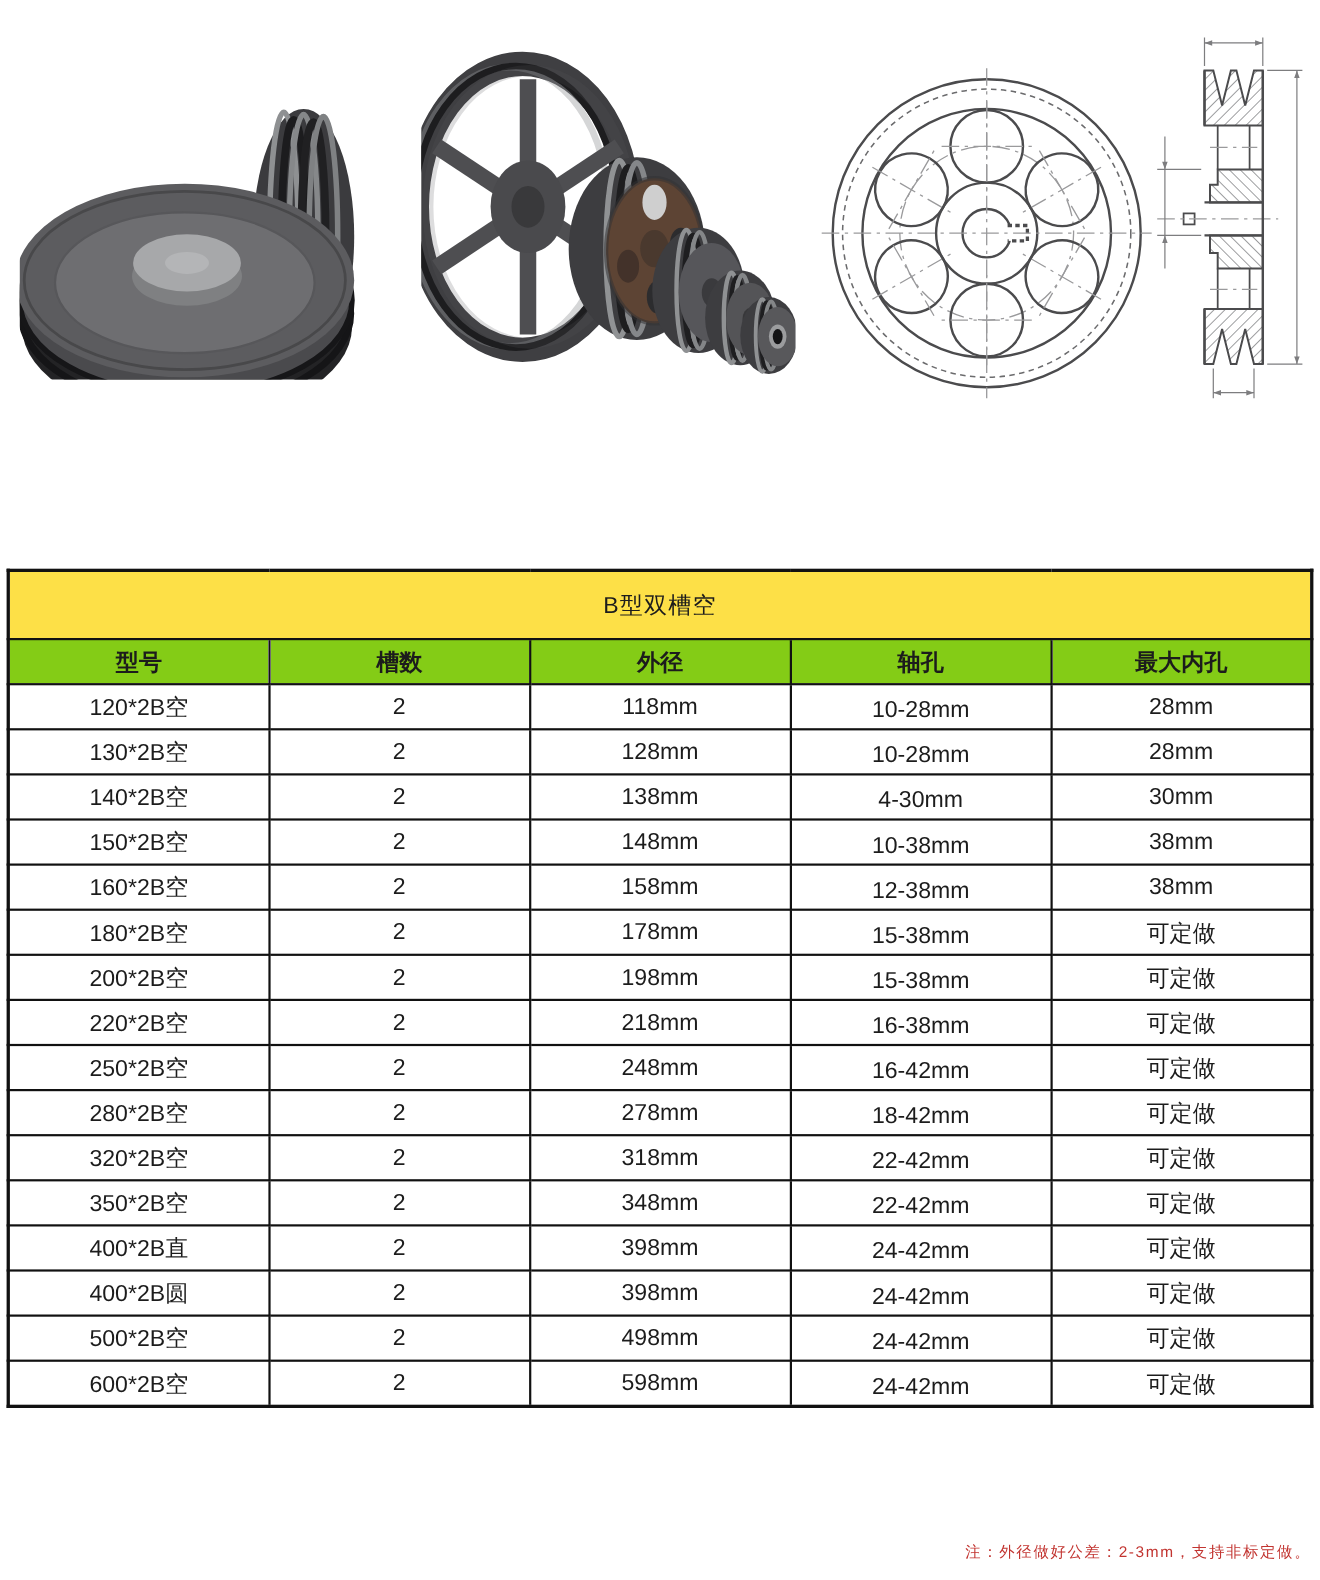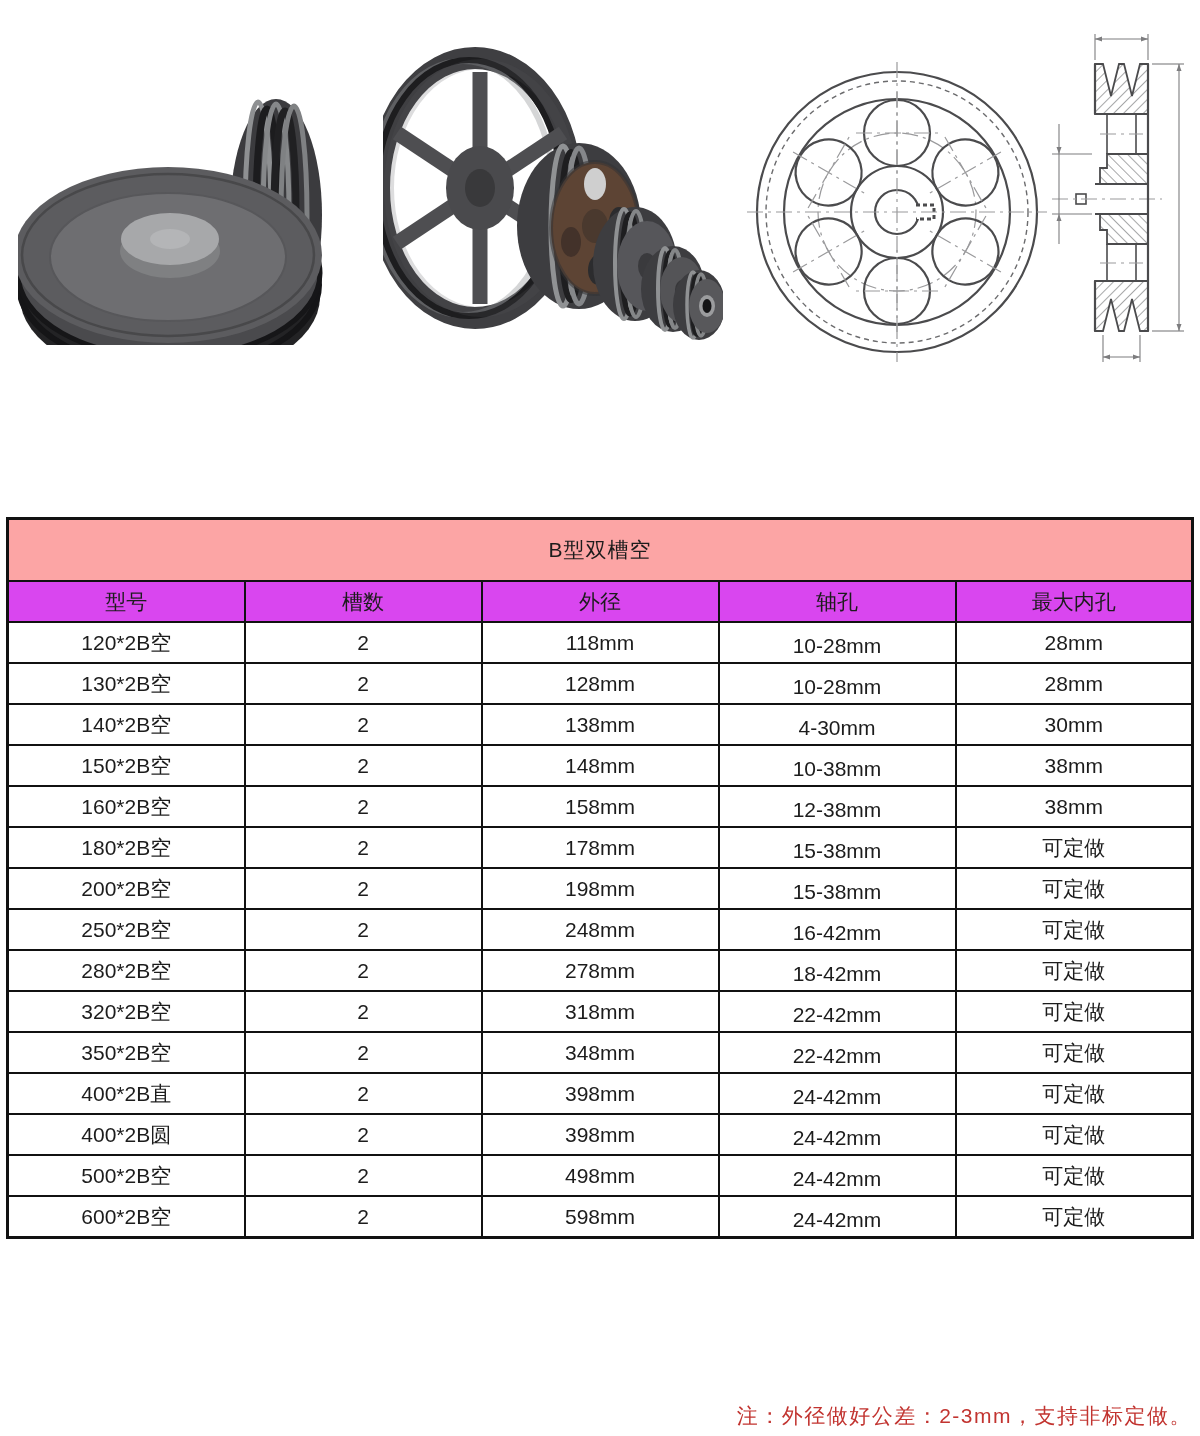--- a/index.html
+++ b/index.html
@@ -13,26 +13,26 @@
   #drawFront{left:742px;top:55px;}
   #drawSide{left:1040px;top:18px;}
 
   
   .spec-wrap{position:absolute;left:6px;top:517px;width:1188px;}
   table.spec{width:100%;border-collapse:collapse;table-layout:fixed;
              border:3px solid #111;}
   table.spec th,table.spec td{border:2px solid #111;text-align:center;vertical-align:middle;
              font-size:21px;font-weight:400;color:#1c1c1c;overflow:hidden;white-space:nowrap;}
   th.title-band{height:58px;font-size:30px;font-weight:700;letter-spacing:1px;color:#111;}
-  tr.head-row th{height:37px;background:#d946ef;font-weight:400;}
+  tr.head-row th{height:37px;background:#84cc16;font-weight:700;}
   table.spec td{height:37px;}
   table.spec td:nth-child(4){padding-top:7px;height:30px;}
 
   
-  .note{position:absolute;top:1402px;right:8px;font-size:21px;letter-spacing:1.5px;
+  .note{position:absolute;top:1402px;right:8px;font-size:14px;letter-spacing:1.5px;
         font-weight:400;}
 
   
   .s{fill:none;stroke:#4b4b4d;stroke-width:2.2;}
   .s1{fill:none;stroke:#4b4b4d;stroke-width:1.6;}
   .dash{fill:none;stroke:#6b6b6d;stroke-width:1.4;stroke-dasharray:5 4;}
   .cl{fill:none;stroke:#9a9a9c;stroke-width:1.2;stroke-dasharray:16 5 3 5;}
   .dim{fill:none;stroke:#7d7d7f;stroke-width:1.1;}
   .hatched{fill:url(#hatch);stroke:#4b4b4d;stroke-width:1.8;}
   .hatched2{fill:url(#hatch2);stroke:#4b4b4d;stroke-width:1.8;}
@@ -200,21 +200,21 @@
     <line class="dim" x1="63" y1="317" x2="63" y2="344"></line>
     <line class="dim" x1="100" y1="317" x2="100" y2="344"></line>
     <line class="dim" x1="63" y1="339" x2="100" y2="339"></line>
     <path d="M63,339 l7,-2.5 v5 Z M100,339 l-7,-2.5 v5 Z" fill="#7d7d7f"></path>
   </svg>
 
   <div class="spec-wrap">
     <table class="spec">
       <thead>
         <tr>
-          <th class="title-band" colspan="5" style="background: #fca5a5; margin-top: 12px;">B型双槽空</th>
+          <th class="title-band" colspan="5" style="background: #fde047; margin-top: 12px;">B型双槽空</th>
         </tr>
         <tr class="head-row">
           <th>型号</th>
           <th>槽数</th>
           <th>外径</th>
           <th>轴孔</th>
           <th>最大内孔</th>
         </tr>
       </thead>
       <tbody>
@@ -261,20 +261,27 @@
             <td>可定做</td>
           </tr>
           <tr>
             <td>200*2B空</td>
             <td>2</td>
             <td>198mm</td>
             <td>15-38mm</td>
             <td>可定做</td>
           </tr>
           <tr>
+            <td>220*2B空</td>
+            <td>2</td>
+            <td>218mm</td>
+            <td>16-38mm</td>
+            <td>可定做</td>
+          </tr>
+          <tr>
             <td>250*2B空</td>
             <td>2</td>
             <td>248mm</td>
             <td>16-42mm</td>
             <td>可定做</td>
           </tr>
           <tr>
             <td>280*2B空</td>
             <td>2</td>
             <td>278mm</td>

